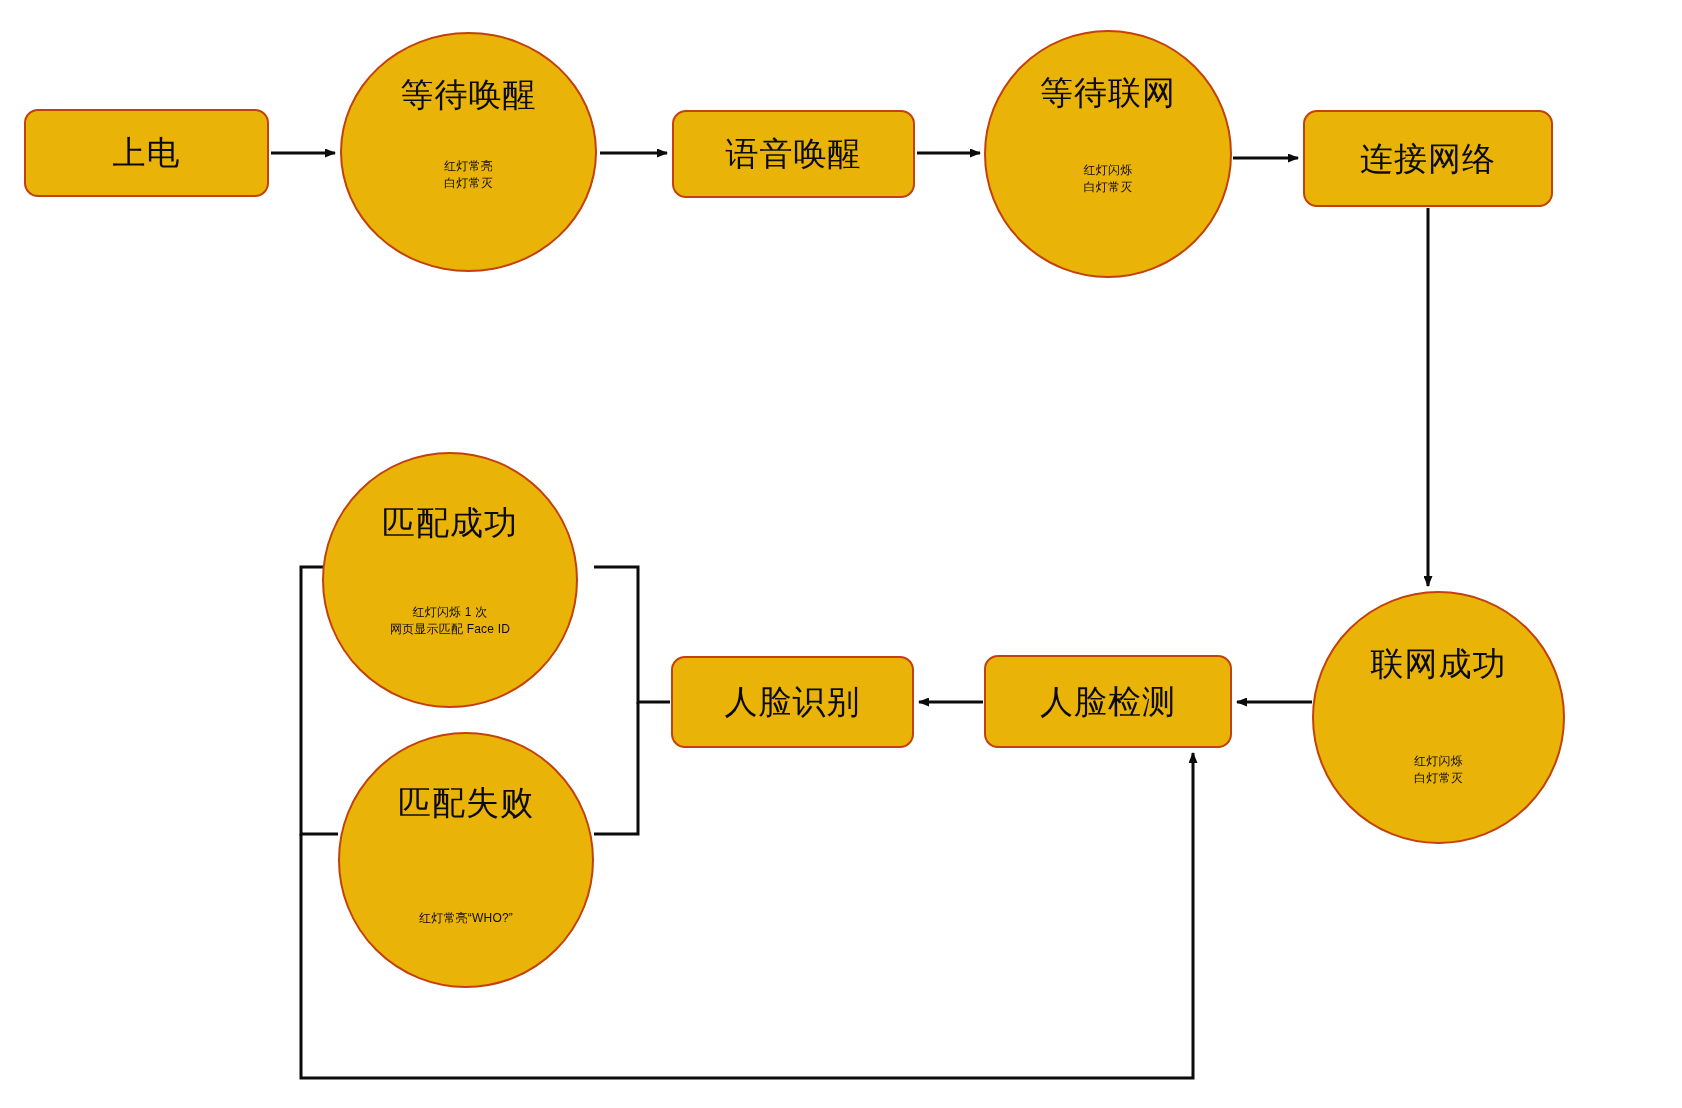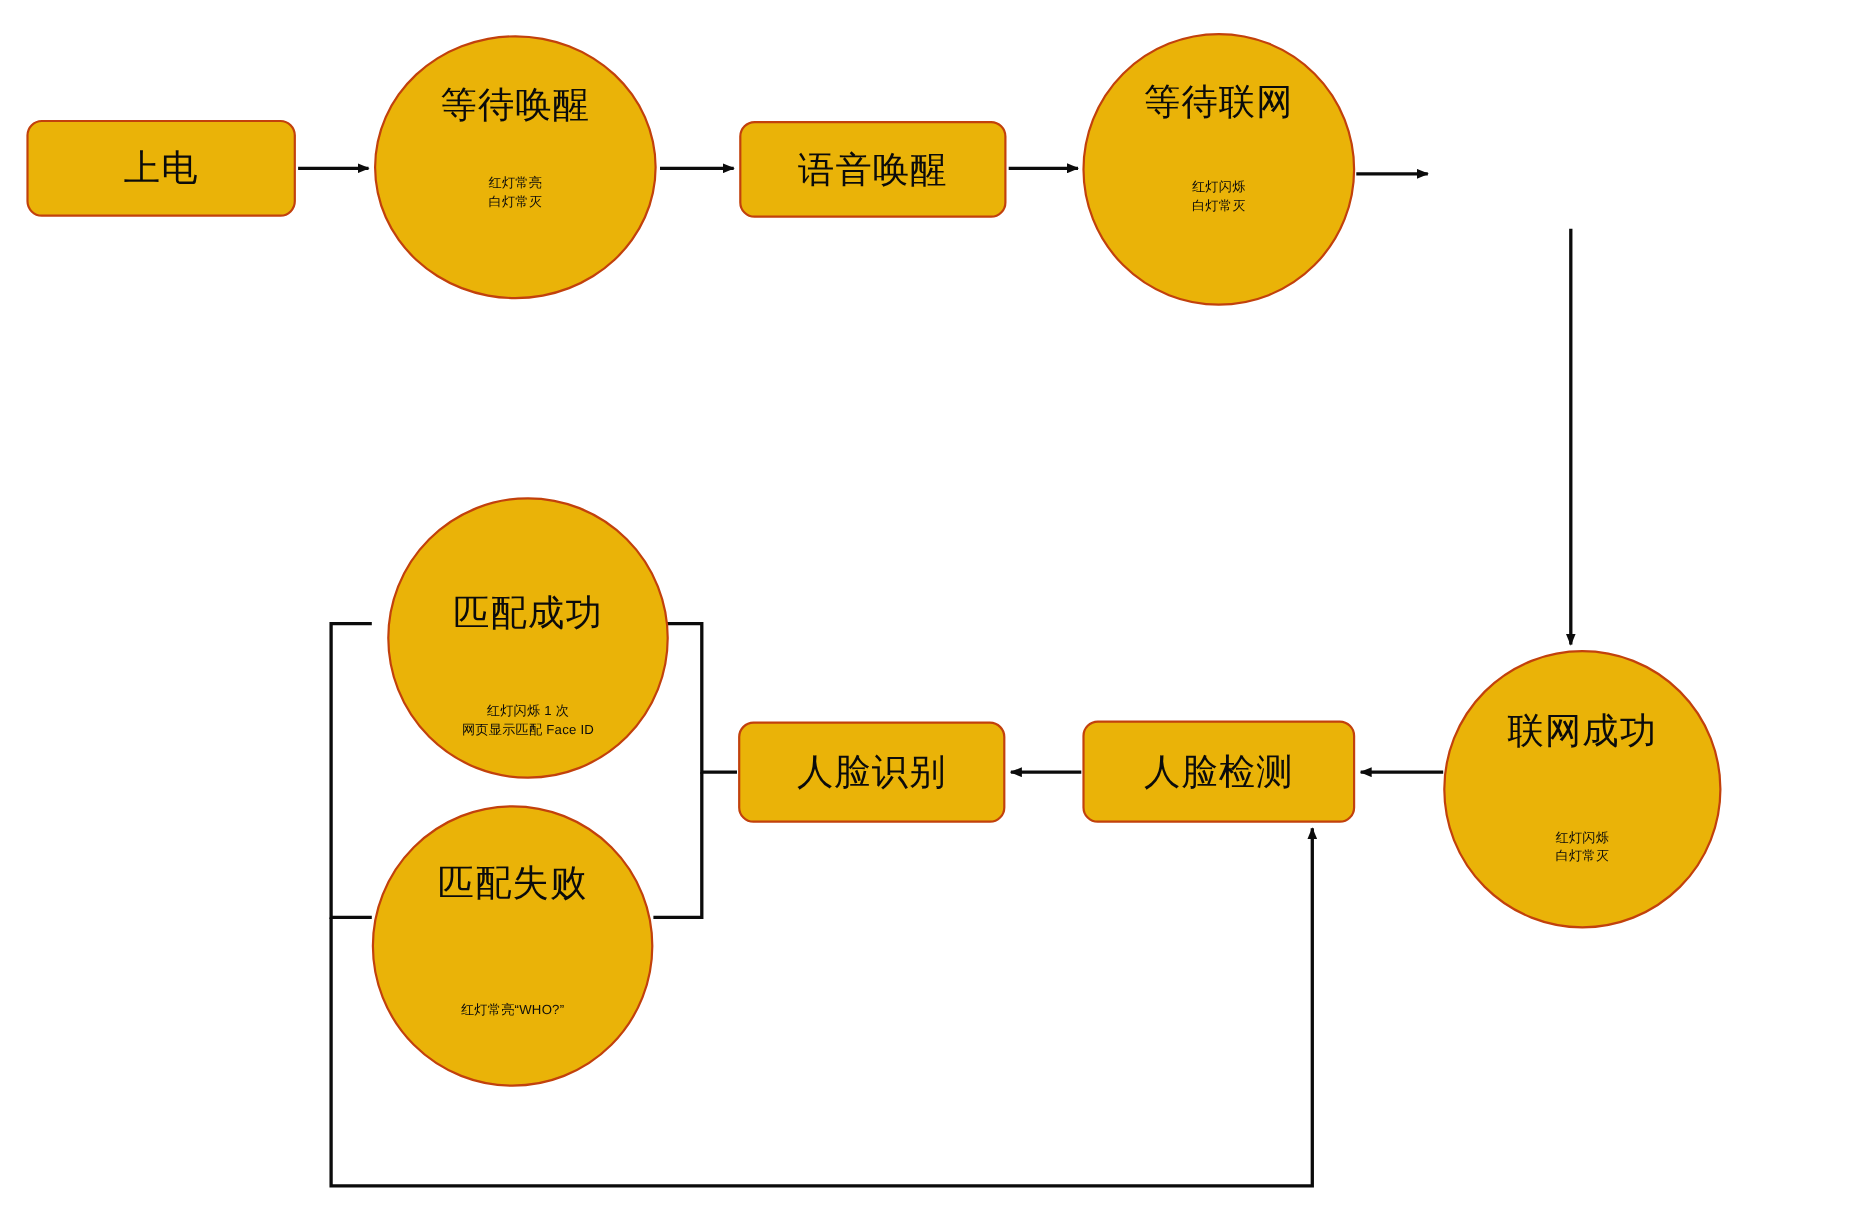--- a/index.html
+++ b/index.html
@@ -71,21 +71,21 @@
     margin-top: 54px;
   }
   #n-power      { left: 24px;   top: 109px;  width: 245px;  height: 88px;  }
   #n-wait-wake  { left: 340px;  top: 32px;   width: 257px;  height: 240px; }
   #n-voice-wake { left: 672px;  top: 110px;  width: 243px;  height: 88px; justify-content: center;  }
   #n-wait-net   { left: 984px;  top: 30px;   width: 248px;  height: 248px; }
   #n-connect    { left: 1303px; top: 110px;  width: 250px;  height: 97px;  }
   #n-net-ok     { left: 1312px; top: 591px;  width: 253px;  height: 253px; }
   #n-face-det   { left: 984px;  top: 655px;  width: 248px;  height: 93px;  }
   #n-face-rec   { left: 671px;  top: 656px;  width: 243px;  height: 92px;  }
-  #n-match-ok   { left: 352px;  top: 452px;  width: 256px;  height: 256px; justify-content: center; }
+  #n-match-ok   { left: 322px;  top: 452px;  width: 256px;  height: 256px; }
   #n-match-fail { left: 338px;  top: 732px;  width: 256px;  height: 256px; }
   #n-match-ok .node-sub { margin-top: 62px; }
   #n-match-fail .node-sub { margin-top: 88px; }
   #n-wait-wake .node-title { margin-top: 42px; }
   #n-wait-wake .node-sub { margin-top: 44px; }
   #n-wait-net .node-title { margin-top: 42px; }
   #n-wait-net .node-sub { margin-top: 50px; }
   #n-net-ok .node-title { margin-top: 52px; text-align: right; }
   #n-net-ok .node-sub { margin-top: 70px; }
 </style>
@@ -136,20 +136,23 @@
   <div class="node process" id="n-voice-wake">
     <div class="node-title">语音唤醒</div>
   </div>
 
   <div class="node state" id="n-wait-net">
     <div class="node-title">等待联网</div>
     <div class="node-sub">红灯闪烁
 白灯常灭</div>
   </div>
 
+  <div class="node process" id="n-connect">
+    <div class="node-title">连接网络</div>
+  </div>
 
   <div class="node state" id="n-net-ok">
     <div class="node-title">联网成功</div>
     <div class="node-sub">红灯闪烁
 白灯常灭</div>
   </div>
 
   <div class="node process" id="n-face-det">
     <div class="node-title">人脸检测</div>
   </div>

